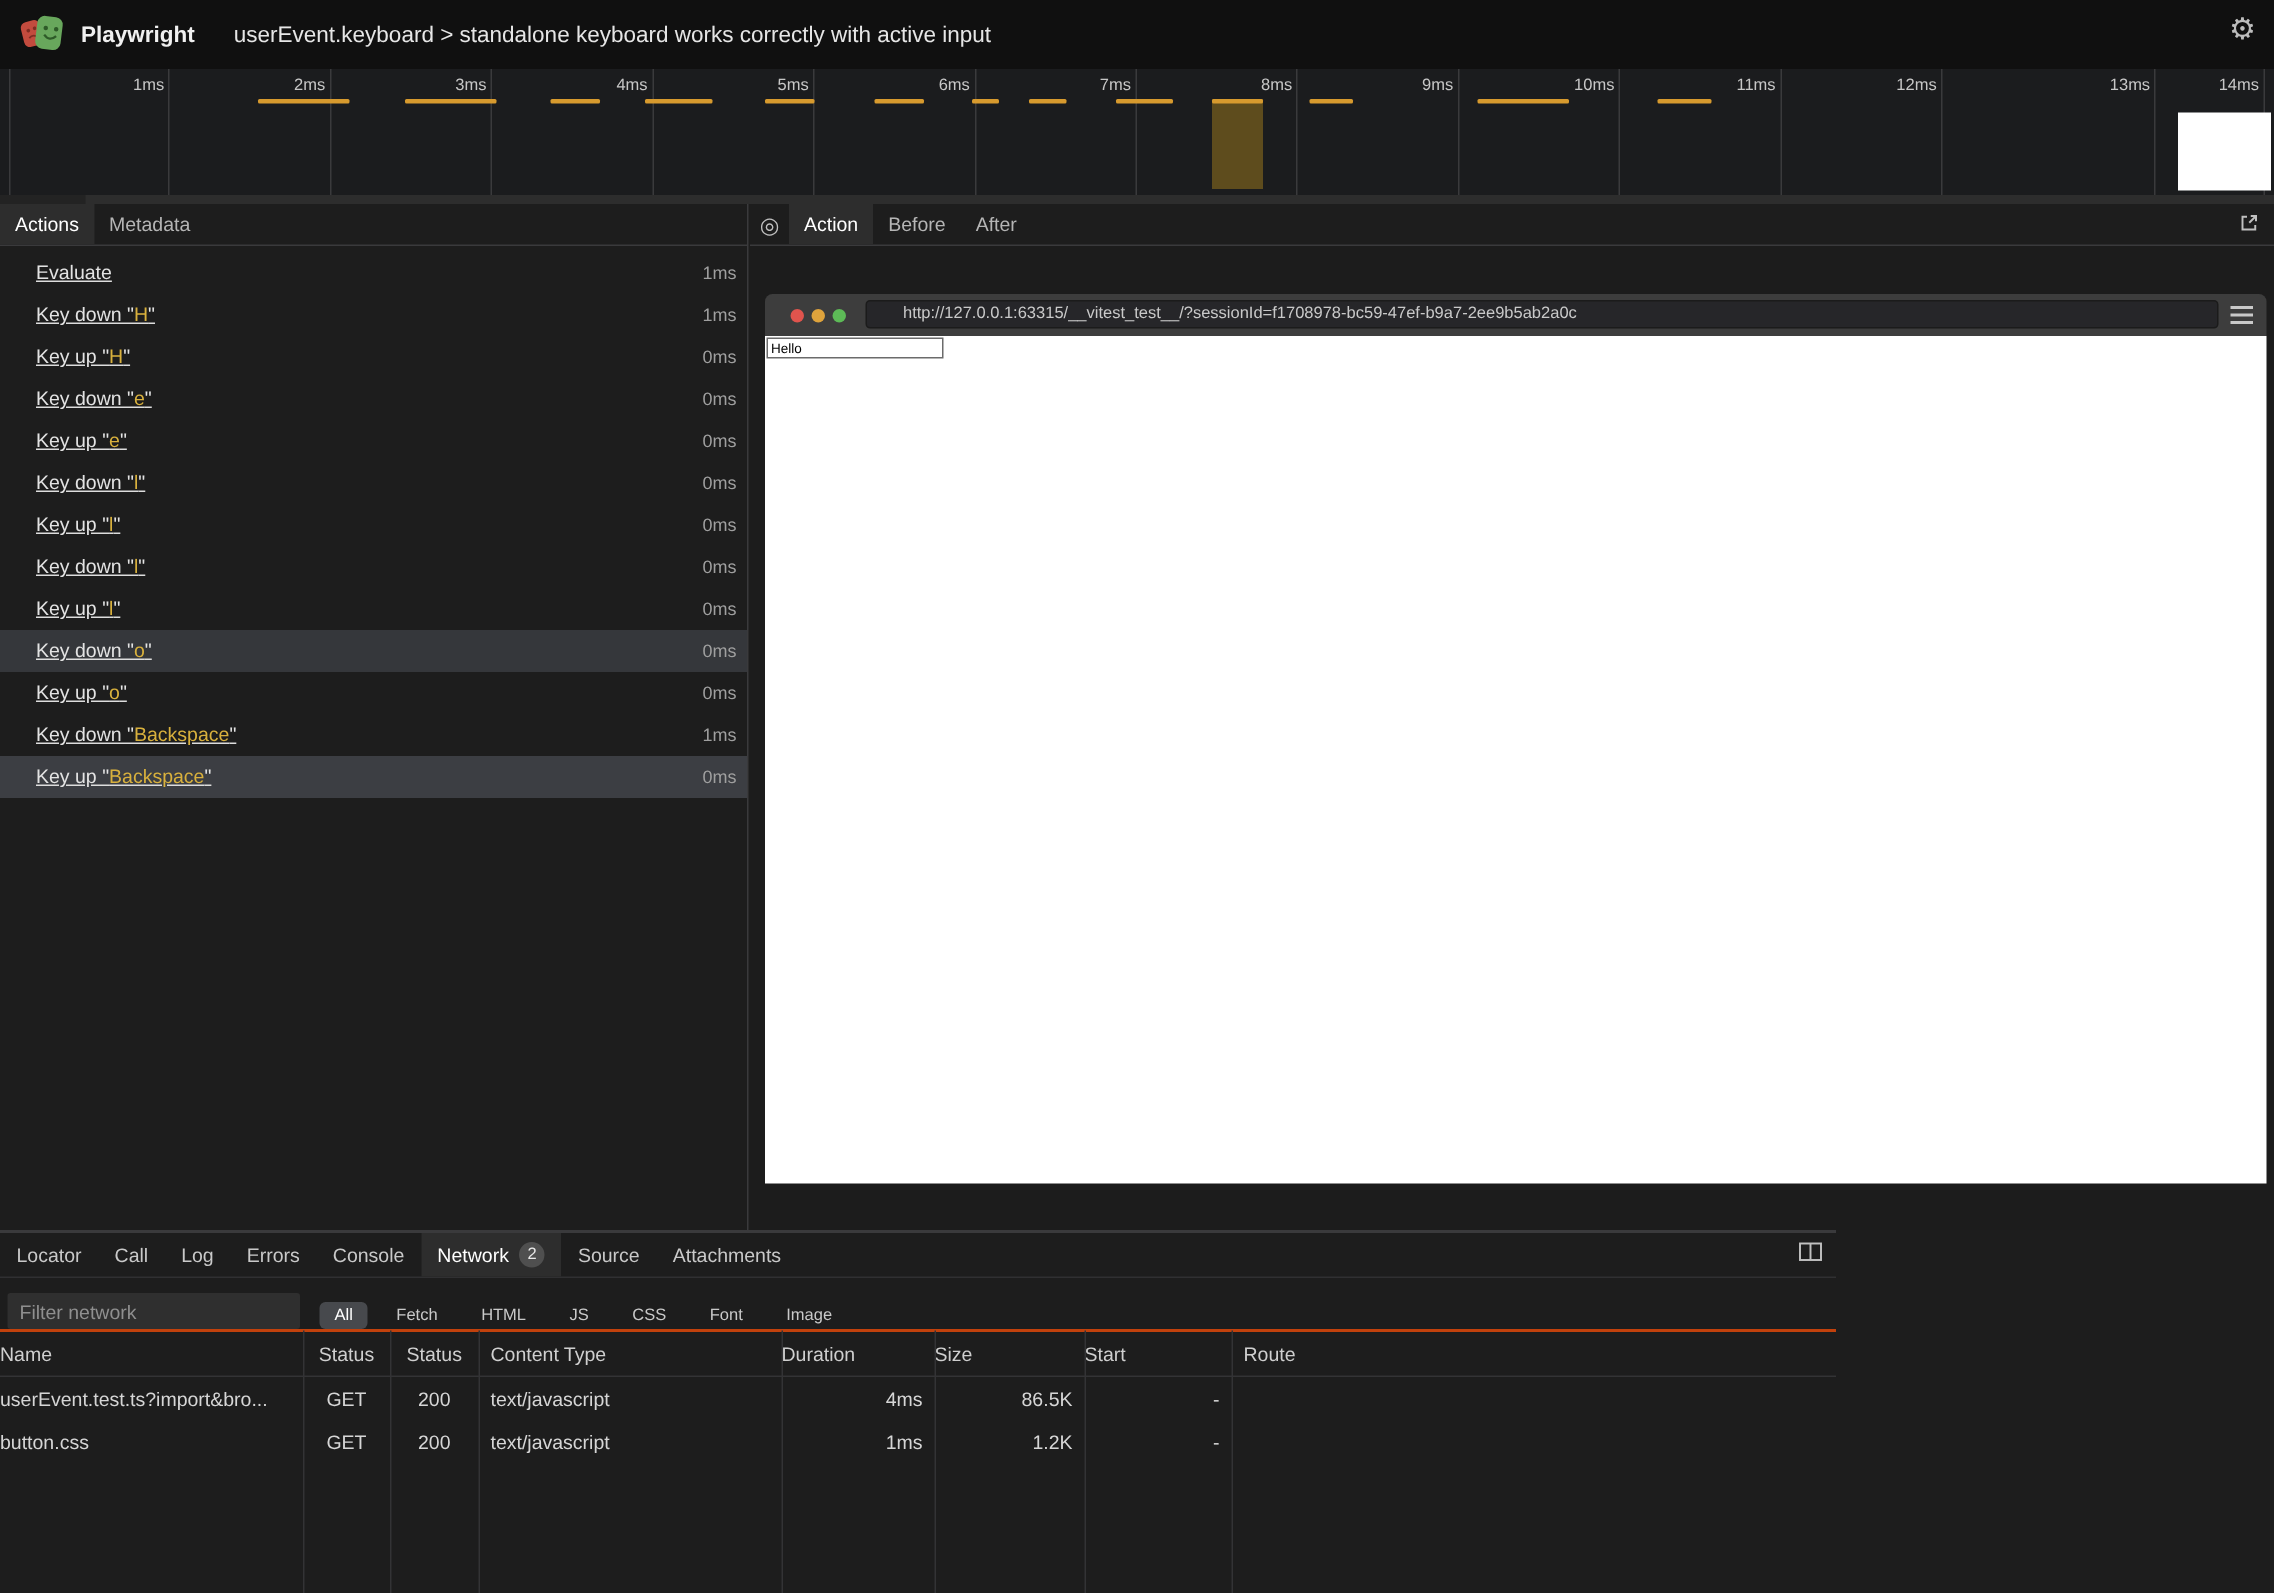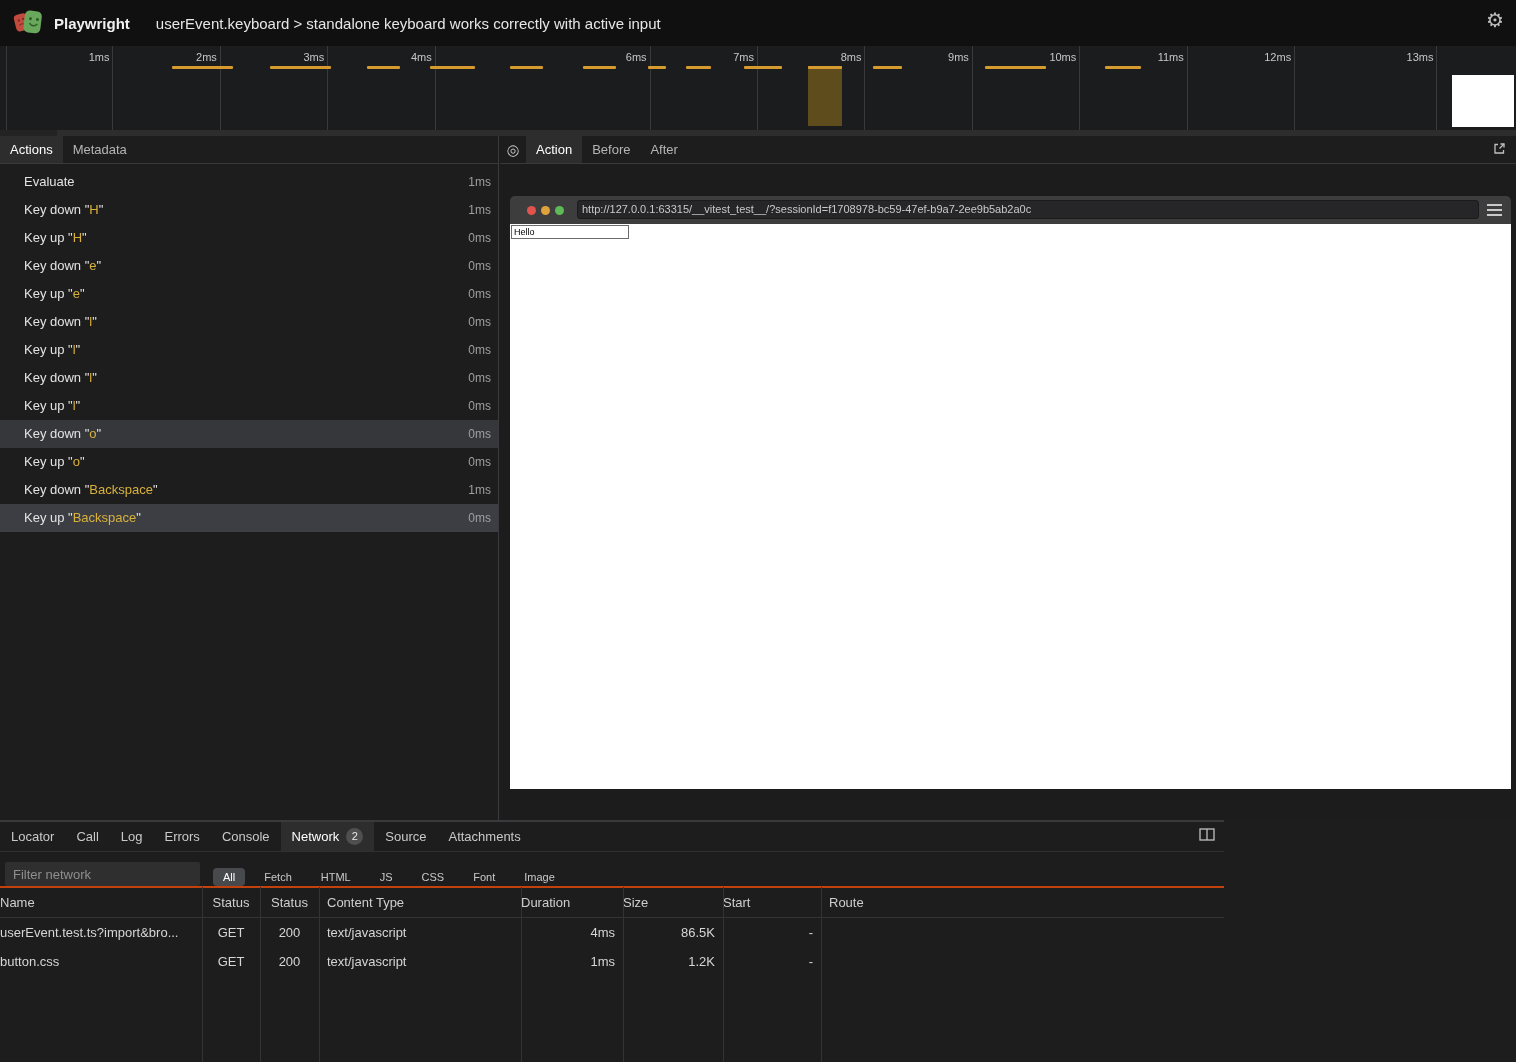--- a/index.html
+++ b/index.html
@@ -23,33 +23,33 @@
   
   #main{position:absolute;left:0;top:136px;width:1516px;height:684px;}
   #left-panel{position:absolute;left:0;top:0;width:499px;height:684px;border-right:1px solid #3a3a3c;box-sizing:border-box;}
   #right-panel{position:absolute;left:500px;top:0;width:1016px;height:684px;}
   .tabstrip{height:27px;border-bottom:1px solid #3a3a3c;display:flex;align-items:stretch;font-size:13px;color:#b5b5b5;position:relative;}
   .tab{padding:0 10px;display:flex;align-items:center;cursor:pointer;}
   .tab.selected{background:#2d2d2d;color:#fff;}
   .bullseye{width:26px;display:flex;align-items:center;justify-content:center;color:#c0c0c0;font-size:15px;cursor:pointer;}
   .strip-right-icon{position:absolute;right:9px;top:5px;cursor:pointer;}
   
-  #action-list{padding-top:4px;}
+  #action-list{padding-top:4px;text-decoration:underline;}
   .action-row{position:relative;height:28px;line-height:28px;padding-left:24px;font-size:13px;color:#e3e3e3;cursor:pointer;white-space:nowrap;}
   .action-row.hover{background:#35373b;}
   .action-row.selected{background:#3c3e43;}
   .action-row .val{color:#d9b13d;}
   .action-row .dur{position:absolute;right:7px;top:0;font-size:12px;color:#9f9f9f;}
   
   #snapshot-area{position:absolute;left:0;top:28px;width:1016px;height:656px;background:#1c1c1c;}
   #browser-window{position:absolute;left:10px;top:32px;width:1001px;}
   #browser-chrome{height:28px;background:#3d3d3d;border-radius:5px 5px 0 0;position:relative;}
   .dot{position:absolute;top:10px;width:9px;height:9px;border-radius:50%;}
   #url-bar{position:absolute;left:67px;right:32px;top:4px;height:19px;background:#262629;border:1px solid #1b1b1b;border-radius:3px;box-sizing:border-box;
-    font-size:11px;color:#c9c9c9;line-height:17px;padding:0 4px;overflow:hidden;white-space:nowrap;cursor:text;}
+    font-size:11px;color:#c9c9c9;line-height:17px;padding:0 24px;overflow:hidden;white-space:nowrap;cursor:text;}
   #menu-btn{position:absolute;right:9px;top:8px;width:15px;cursor:pointer;}
   #menu-btn div{height:2px;background:#c9c9c9;margin-bottom:3px;}
   #page-body{height:565px;background:#ffffff;position:relative;}
   #hello-input{position:absolute;left:1px;top:1px;width:114px;height:12px;border:1px solid #6b6b6b;background:#fff;
     font-size:9px;font-family:"Liberation Sans",sans-serif;color:#000;padding:0 0 0 2px;box-sizing:content-box;}
   
   #bottom{position:absolute;left:0;top:820px;width:1224px;height:242px;border-top:2px solid #3a3a3c;box-sizing:border-box;background:#1d1d1d;}
   #bottom-tabs{height:29px;display:flex;align-items:stretch;font-size:13px;color:#c9c9c9;border-bottom:1px solid #303032;position:relative;}
   #bottom-tabs .tab{padding:0 11px;}
   .badge{display:inline-block;width:17px;height:17px;border-radius:50%;background:#4f4f4f;color:#e8e8e8;font-size:11px;
@@ -105,20 +105,23 @@
     </div>
     <div class="tl-seg" style="left: 113.43px; width: 107.43px;">
       <span class="tl-label">2ms</span>
     </div>
     <div class="tl-seg" style="left: 220.86px; width: 107.43px;">
       <span class="tl-label">3ms</span>
     </div>
     <div class="tl-seg" style="left: 328.29px; width: 107.43px;">
       <span class="tl-label">4ms</span>
     </div>
+    <div class="tl-seg" style="left: 435.72px; width: 107.43px;">
+      <span class="tl-label">5ms</span>
+    </div>
     <div class="tl-seg" style="left: 543.15px; width: 107.43px;">
       <span class="tl-label">6ms</span>
     </div>
     <div class="tl-seg" style="left: 650.58px; width: 107.43px;">
       <span class="tl-label">7ms</span>
     </div>
     <div class="tl-seg" style="left: 758.01px; width: 107.43px;">
       <span class="tl-label">8ms</span>
     </div>
     <div class="tl-seg" style="left: 865.44px; width: 107.43px;">
@@ -128,20 +131,23 @@
       <span class="tl-label">10ms</span>
     </div>
     <div class="tl-seg" style="left: 1080.3px; width: 107.43px;">
       <span class="tl-label">11ms</span>
     </div>
     <div class="tl-seg" style="left: 1187.73px; width: 107.43px;">
       <span class="tl-label">12ms</span>
     </div>
     <div class="tl-seg" style="left: 1330px; width: 107.43px;">
       <span class="tl-label">13ms</span>
+    </div>
+    <div class="tl-seg" style="left: 1402.59px; width: 107.43px;">
+      <span class="tl-label">14ms</span>
     </div>
     <div class="tl-bar" style="left: 808px; width: 34px;"></div>
     <div class="tl-tick" style="left: 172px; width: 61px;"></div>
     <div class="tl-tick" style="left: 270px; width: 61px;"></div>
     <div class="tl-tick" style="left: 367px; width: 33px;"></div>
     <div class="tl-tick" style="left: 430px; width: 45px;"></div>
     <div class="tl-tick" style="left: 510px; width: 33px;"></div>
     <div class="tl-tick" style="left: 583px; width: 33px;"></div>
     <div class="tl-tick" style="left: 648px; width: 18px;"></div>
     <div class="tl-tick" style="left: 686px; width: 25px;"></div>

